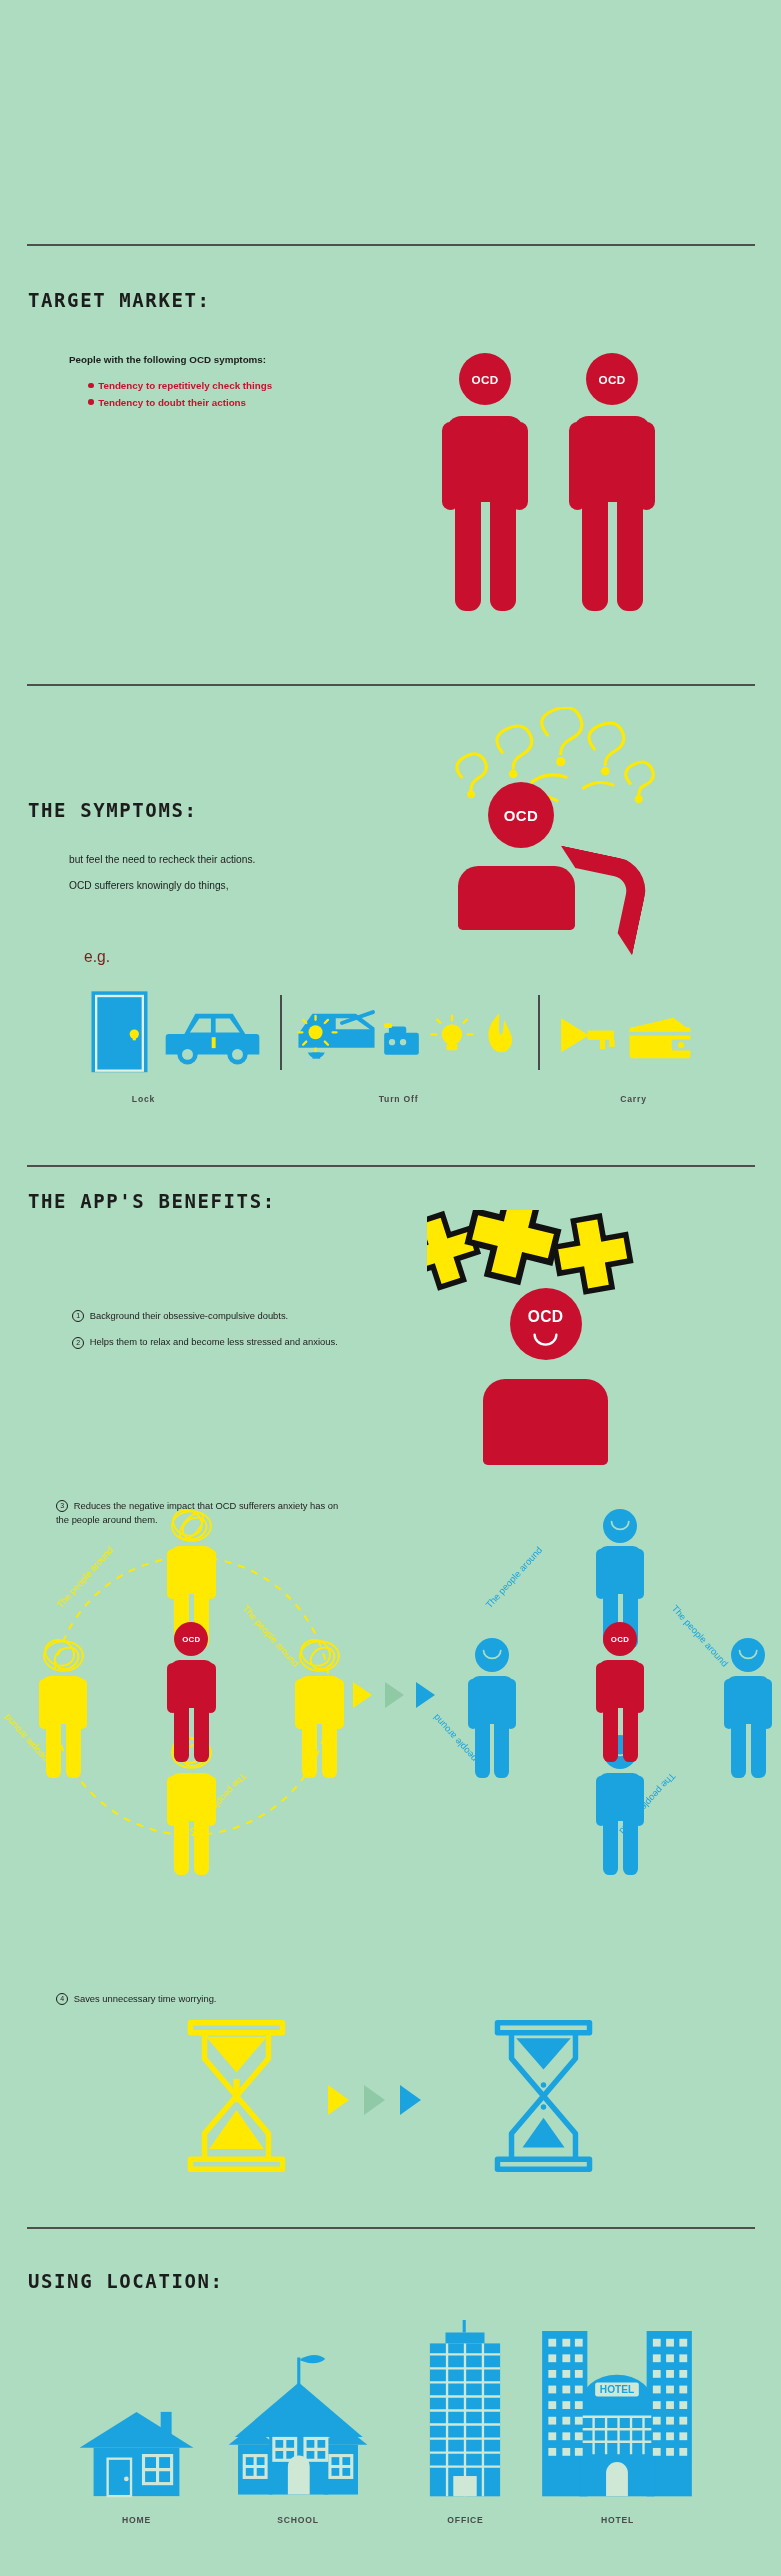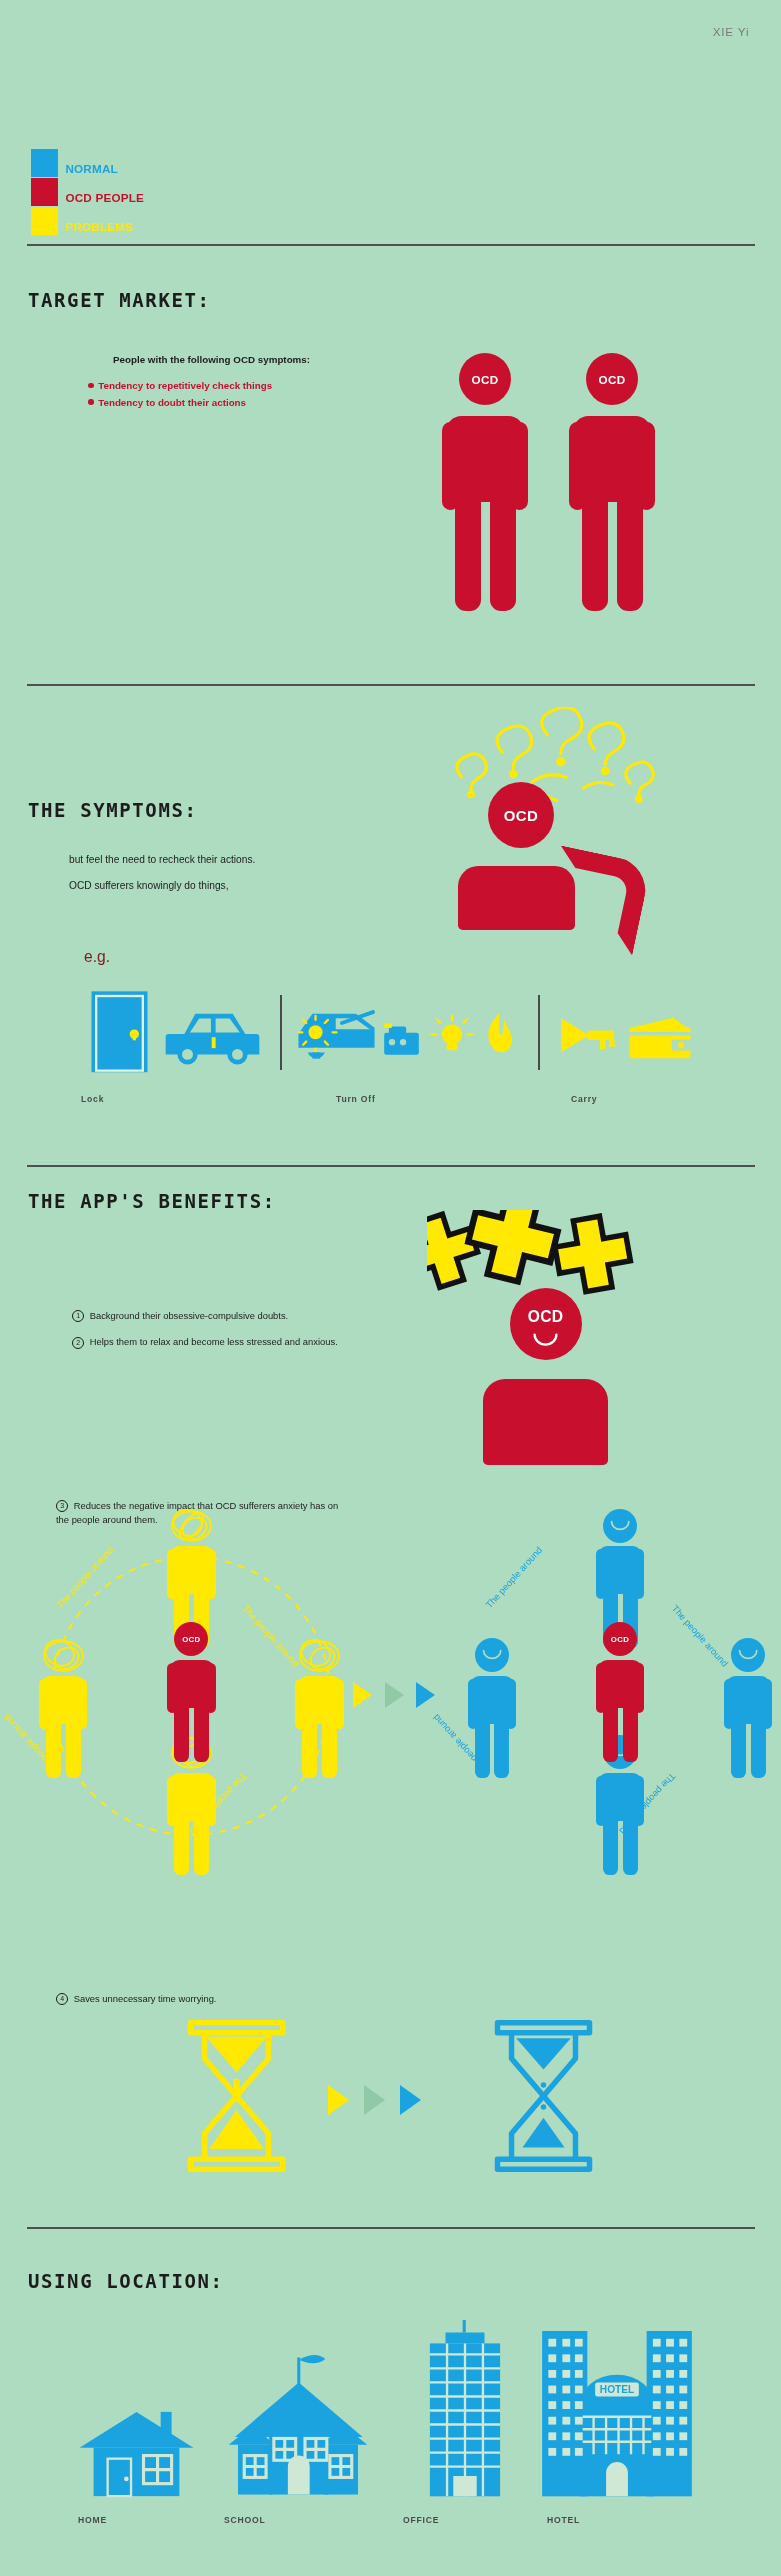--- a/index.html
+++ b/index.html
@@ -31,32 +31,32 @@
 
   
   .sec-title{
     position:absolute;left:28px;
     font-family:"DejaVu Sans Mono",monospace;
     font-size:19px;font-weight:bold;color:#1c1c1c;letter-spacing:1.6px;
     text-transform:uppercase;
   }
 
   .body-text{position:absolute;font-size:10.2px;color:#1d1d1d;line-height:1.45;}
-  .body-bold{font-weight:bold;margin-left:44px;}
+  .body-bold{font-weight:bold;}
 
   .bullet-red{color:#c8102e;font-weight:bold;font-size:9.8px;line-height:1.7;}
   .bullet-red .dot{display:inline-block;width:5.5px;height:5.5px;border-radius:50%;background:#c8102e;margin-right:4.7px;vertical-align:0.8px;}
 
   
   .fig{position:absolute;}
   .person{position:absolute;}
   .head{border-radius:50%;position:absolute;left:50%;transform:translateX(-50%);}
   .ocd-label{position:absolute;left:50%;top:50%;transform:translate(-50%,-50%);color:#fff;font-weight:bold;letter-spacing:0.4px;}
 
-  .caption{position:absolute;font-size:8.6px;font-weight:bold;color:#4a4a4a;letter-spacing:0.8px;text-align:left;}
+  .caption{position:absolute;font-size:8.6px;font-weight:bold;color:#4a4a4a;letter-spacing:0.8px;text-align:center;}
 
   .num{display:inline-block;width:10.2px;height:10.2px;border:0.9px solid #1d1d1d;border-radius:50%;
        font-size:7px;line-height:10.2px;text-align:center;margin-right:5.5px;vertical-align:0.8px;}
 
   .vdiv{position:absolute;width:1.6px;background:#4a4a4a;}
 
   .arrow{position:absolute;width:0;height:0;border-style:solid;border-width:13.3px 0 13.3px 19px;border-color:transparent transparent transparent #ffe900;}
 
   .circ-word{position:absolute;left:0;top:0;width:100%;height:100%;}
   .circ-word span{
@@ -64,37 +64,22 @@
     font-size:9.4px;font-weight:400;white-space:nowrap;
     transform-origin:0 0;
   }
 </style>
 </head>
 <body>
 
 <div class="page">
 
   <div class="header">
-    <div class="author">XIE Yi</div>
-  </div>
-
-  <div class="legend">
-    <div class="legend-row">
-      <div class="legend-swatch" style="background:#1ba3e0"></div>
-      <div class="legend-label" style="color:#1ba3e0">NORMAL</div>
-    </div>
-    <div class="legend-row">
-      <div class="legend-swatch" style="background:#c8102e"></div>
-      <div class="legend-label" style="color:#c8102e">OCD PEOPLE</div>
-    </div>
-    <div class="legend-row">
-      <div class="legend-swatch" style="background:#ffe900"></div>
-      <div class="legend-label" style="color:#ffe900">PROBLEMS</div>
-    </div>
-  </div>
+  </div>
+
 
   <div class="rule" style="top:244px"></div>
 
   <div class="sec-title" style="top:289px">Target Market:</div>
 
   <div class="body-text body-bold" style="left:69px;top:353px;font-size:9.8px">People with the following OCD symptoms:</div>
 
   <div style="position:absolute;left:88px;top:378px">
     <div class="bullet-red"><span class="dot"></span><span>Tendency to repetitively check things</span></div>
     <div class="bullet-red"><span class="dot"></span><span>Tendency to doubt their actions</span></div>

